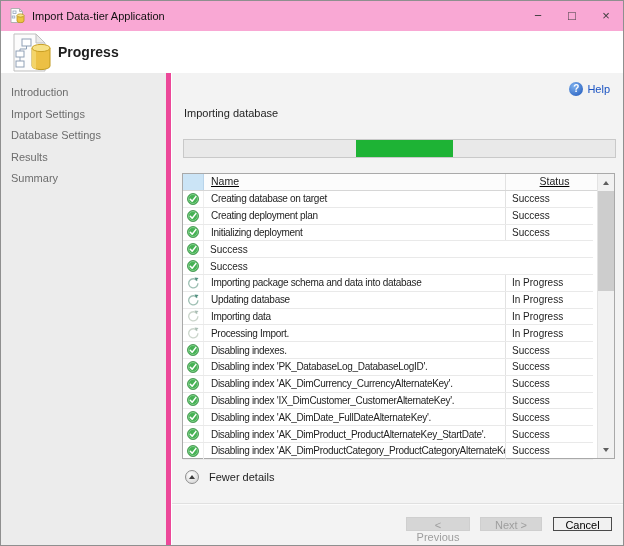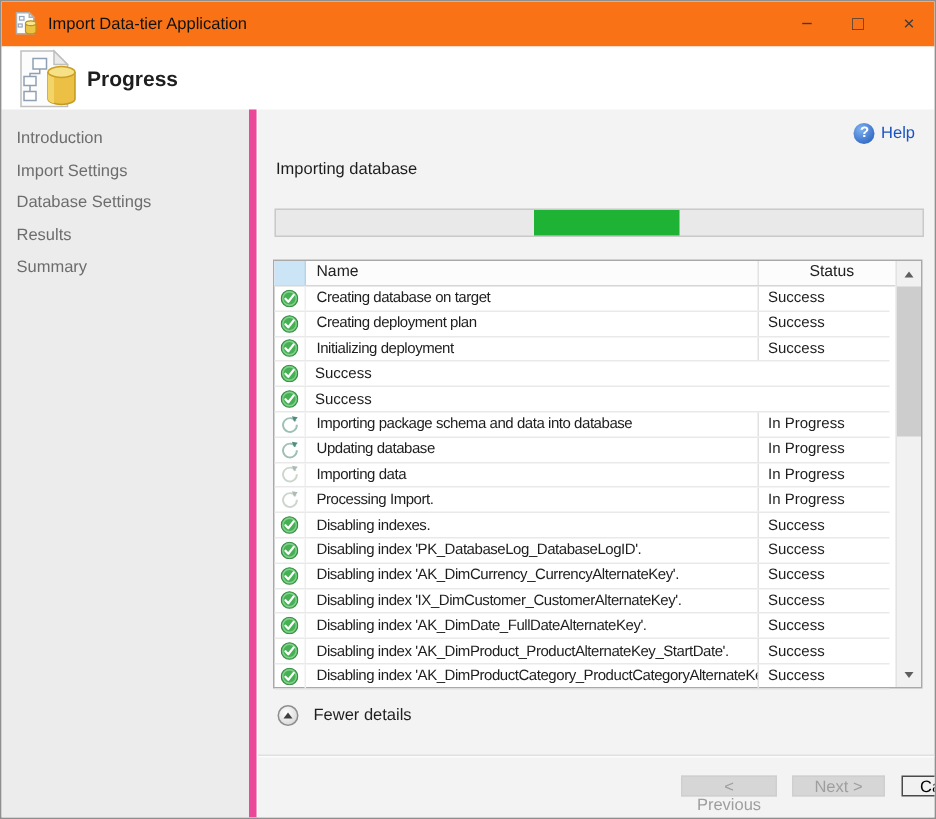--- a/index.html
+++ b/index.html
@@ -1,21 +1,21 @@
 <!DOCTYPE html>
 <html><head>
 <meta charset="utf-8">
 <style>
   html,body { margin:0; padding:0; background:#ffffff; }
   #window { position:relative; width:624px; height:546px; box-sizing:border-box;
             border:1px solid #8f8f8f; background:#ffffff; overflow:hidden;
             font-family:"Liberation Sans", sans-serif; }
 
   
-  .titlebar { position:absolute; top:0; left:0; right:0; height:30px; background:#f97316; }
+  .titlebar { position:absolute; top:0; left:0; right:0; height:30px; background:#f9a8d4; }
   .app-icon { position:absolute; left:9px; top:7px; width:16px; height:16px; }
   .title-text { position:absolute; left:31px; top:0; line-height:30px; font-size:11px; color:#111; }
   .win-controls { position:absolute; right:0; top:0; display:flex; }
   .win-btn { width:34px; height:30px; line-height:30px; text-align:center; font-size:13px;
              color:#3c3c3c; background:transparent; border:none; font-family:inherit; padding:0; }
 
   
   .header { position:absolute; top:30px; left:0; right:0; height:42px; background:#ffffff; }
   .header-icon { position:absolute; left:10px; top:1px; }
   .header-title { position:absolute; left:57px; top:0; line-height:42px; font-size:14px;
@@ -36,21 +36,21 @@
   .section-label { position:absolute; top:34px; left:12px; font-size:11px; color:#1e1e1e; }
 
   .progressbar { position:absolute; top:66px; left:11px; width:433px; height:19px;
                  background:#e9e9e9; border:1px solid #c9c9c9; box-sizing:border-box; }
   .progress-chunk { position:absolute; top:0; bottom:0; }
 
   
   .grid { position:absolute; top:100px; left:10px; width:433px; height:286px; background:#ffffff;
           border:1px solid #a9a9a9; box-sizing:border-box; }
   .ghead { display:flex; height:17px; margin-right:17px; background:#fcfcfc;
-           border-bottom:1px solid #d6d6d6; box-sizing:border-box; }
+           border-bottom:1px solid #d6d6d6; box-sizing:border-box;text-decoration:underline; }
   .hc-icon { width:21px; background:#cbe4f6; border-right:1px solid #b9d4ea; box-sizing:border-box; }
   .hc-name { width:302px; padding-left:7px; font-size:10.5px; color:#222; line-height:15px;
              border-right:1px solid #e2e2e2; box-sizing:border-box; }
   .hc-status { flex:1; padding-left:6px; font-size:10.5px; color:#222; line-height:15px;text-align:center; }
   .gbody { margin-right:21px; }
   .trow { display:flex; height:16.8px; border-bottom:1px solid #e9e9e9; box-sizing:border-box; }
   .icon-cell { width:21px; display:flex; align-items:center; justify-content:center;
                border-right:1px solid #eeeeee; box-sizing:border-box; }
   .name-cell { width:302px; padding-left:7px; font-size:10px; letter-spacing:-0.3px; color:#1e1e1e;
                border-right:1px solid #e2e2e2; box-sizing:border-box; white-space:nowrap;
@@ -76,21 +76,21 @@
                 background:radial-gradient(circle at 40% 35%, #ffffff, #cfcfcf);
                 border:1px solid #8e8e8e; }
   .fewer-icon::after { content:""; position:absolute; left:2.8px; top:3.8px;
                        border-left:3.5px solid transparent; border-right:3.5px solid transparent;
                        border-bottom:4px solid #3f3f3f; }
   .fewer-label { margin-left:10px; font-size:11px; color:#1e1e1e; }
 
   
   .footer-sep { position:absolute; left:0; right:0; top:430px; height:2px;
                 background:linear-gradient(#e0e0e0 50%, #fbfbfb 50%); }
-  .btn { position:absolute; top:444px; height:14px; font-size:11px; font-family:inherit;margin-left:48px; }
+  .btn { position:absolute; top:444px; height:14px; font-size:11px; font-family:inherit; }
   .btn-prev { left:234px; width:64px; background:#d6d6d6; color:#9e9e9e; border:1px solid #cfcfcf; }
   .btn-next { left:308px; width:62px; background:#d6d6d6; color:#9e9e9e; border:1px solid #cfcfcf; }
   .btn-cancel { left:381px; width:59px; background:#f1f1f1; color:#000; border:1px solid #4a4a4a; }
 </style>
 </head>
 <body>
 
 <div id="window">
 
   <div class="titlebar">

